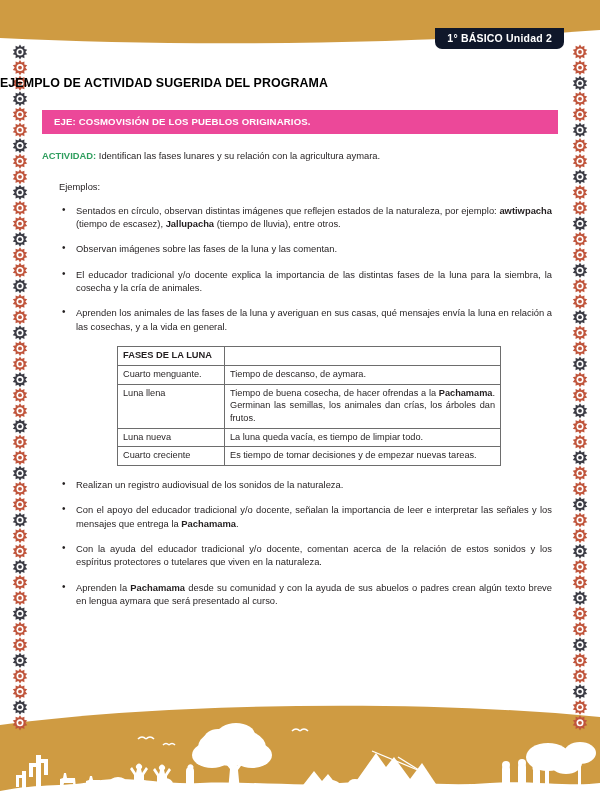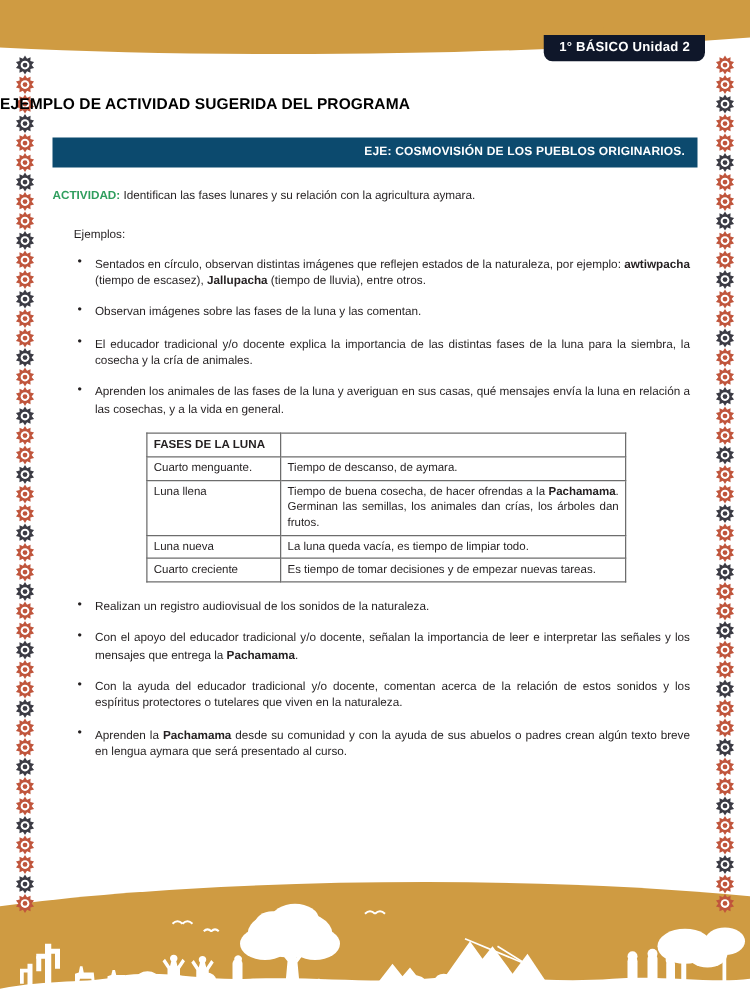--- a/index.html
+++ b/index.html
@@ -99,28 +99,27 @@
     text-align: left;
     font-size: 12.4px;
     font-weight: bold;
     color: #000000;
     margin: 76px 0 0 0;
     letter-spacing: .1px;
   }
 
   .eje-bar {
     margin: 20px 42px 0 42px;
-    background: #0c4a6e;
+    background: #ec4899;
     color: #ffffff;
     font-size: 9.6px;
     font-weight: bold;
     letter-spacing: .15px;
-    padding: 6px 10px 7px 25px;
+    padding: 6px 10px 7px 12px;
     box-sizing: border-box;
-    text-align: right;
   }
 
   .activity-line {
     margin: 16px 42px 0 42px;
     font-size: 9.4px;
     color: #231f20;
     line-height: 1.35;
   }
   .activity-label {
     color: #2f9e5e;

